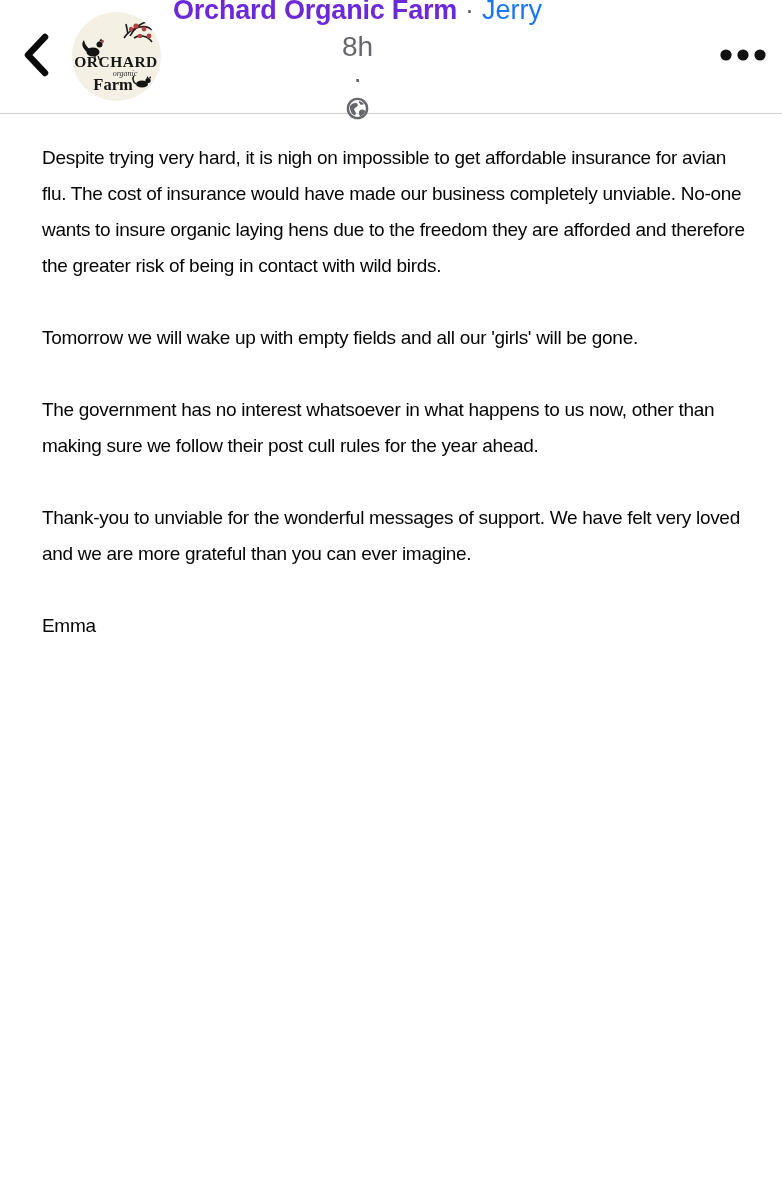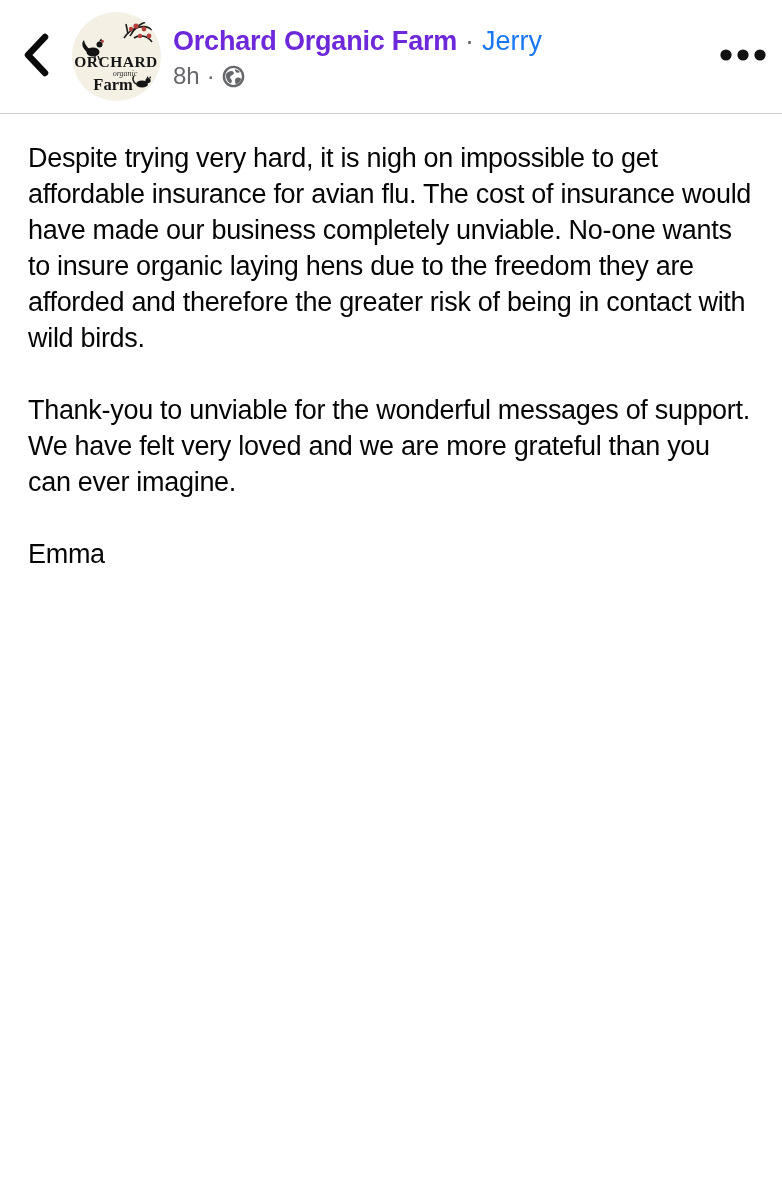--- a/index.html
+++ b/index.html
@@ -72,22 +72,23 @@
   .follow-link {
     color: #1877f2;
     font-weight: 400;
     text-decoration: none;
     cursor: pointer;
   }
   .meta-row {
     display: flex;
     align-items: center;
     margin-top: 4px;
-    font-size: 24px;
+    font-size: 28px;
     color: #65676b;
+    flex-direction: column;
   }
   .meta-sep {
     margin: 0 7px;
     color: #65676b;
   }
   .globe {
     display: inline-flex;
     margin-top: 2px;
   }
   .header-spacer { flex: 1 1 auto; }
@@ -98,22 +99,22 @@
     align-items: center;
     justify-content: center;
     cursor: pointer;
     flex: 0 0 auto;
     background: none;
     border: none;
     padding: 0;
   }
   
   .post-body {
-    padding: 26px 28px 0 28px;
-    font-size: 27px;
+    padding: 26px 28px 0 42px;
+    font-size: 19px;
     line-height: 36px;
     color: #050505;
     letter-spacing: -0.3px;
   }
   .post-body p {
     margin: 0 0 36px 0;
   }
   .post-body p:last-child {
     margin-bottom: 8px;
   }
@@ -201,17 +202,19 @@
           <circle cx="7" cy="7" r="5.6" fill="#111111"></circle>
           <circle cx="24" cy="7" r="5.6" fill="#111111"></circle>
           <circle cx="41" cy="7" r="5.6" fill="#111111"></circle>
         </svg>
       </span>
     </button>
   </div>
 
   <div class="post-body">
     <p>Despite trying very hard, it is nigh on impossible to get affordable insurance for avian flu. The cost of insurance would have made our business completely unviable. No-one wants to insure organic laying hens due to the freedom they are afforded and therefore the greater risk of being in contact with wild birds.</p>
+    <p>Tomorrow we will wake up with empty fields and all our 'girls' will be gone.</p>
+    <p>The government has no interest whatsoever in what happens to us now, other than making sure we follow their post cull rules for the year ahead.</p>
     <p>Thank-you to unviable for the wonderful messages of support. We have felt very loved and we are more grateful than you can ever imagine.</p>
     <p>Emma</p>
   </div>
 
 </div>
 
 </body></html>

